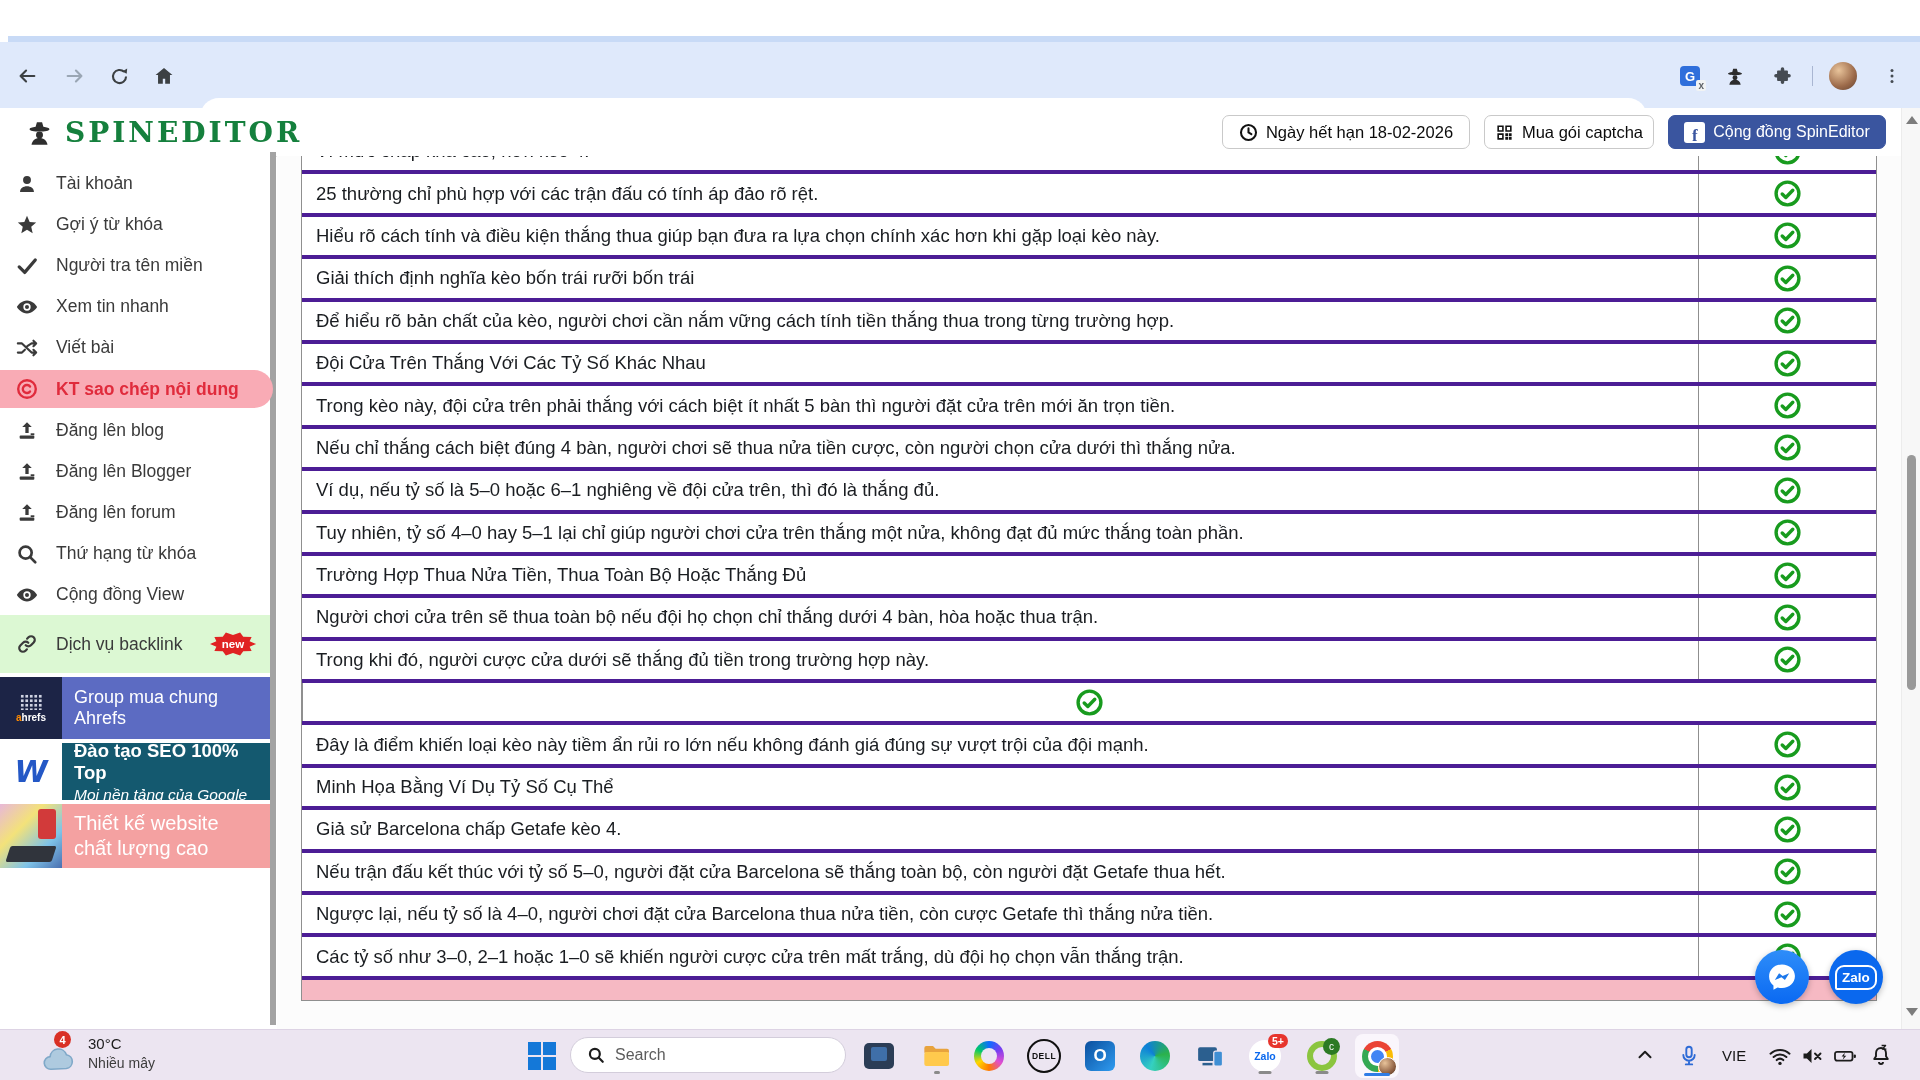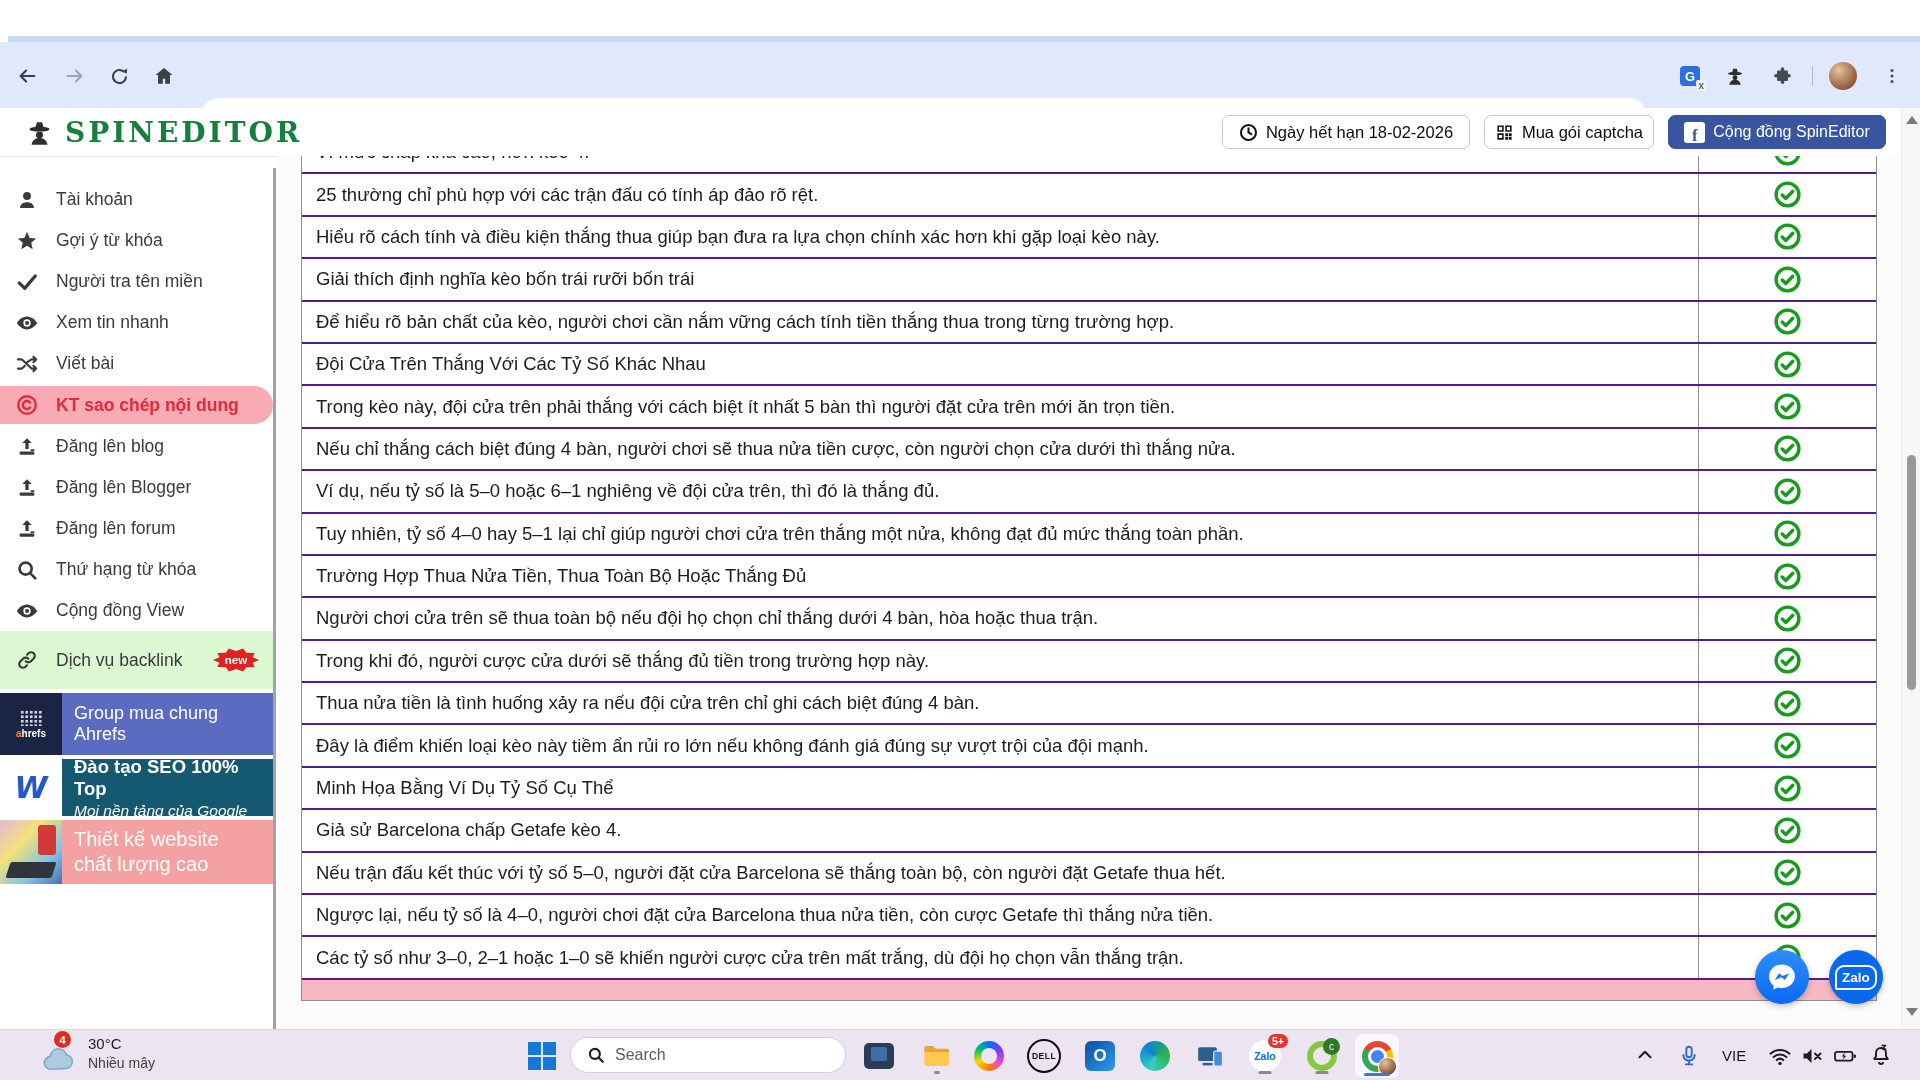--- a/index.html
+++ b/index.html
@@ -44,22 +44,22 @@
   .logo-text{font-family:"DejaVu Serif","Liberation Serif",serif;font-weight:700;font-size:28px;
              letter-spacing:3px;color:#15803d;}
   .hbtn{position:absolute;top:115px;height:34px;border:1px solid #c9c9c9;border-radius:7px;background:#fff;
         display:flex;align-items:center;justify-content:center;gap:8px;font-size:16.5px;color:#0b0b0b;
         box-sizing:border-box;}
   .hbtn-fb{background:#3a559f;border-color:#3a559f;color:#fff;font-size:16px;}
   .fb-sq{width:21px;height:21px;background:#fff;border-radius:3px;color:#3a559f;font-weight:bold;
          font-family:"Liberation Serif",serif;font-size:17px;display:flex;align-items:flex-end;justify-content:center;line-height:15px;}
 
   
-  .sidebar{position:absolute;left:0;top:168px;width:276px;height:873px;background:#fff;
-           border-right:3px solid #a3a3a3;box-sizing:border-box;padding-top:11px;}
+  .sidebar{position:absolute;left:0;top:152px;width:276px;height:873px;background:#fff;
+           border-right:6px solid #a3a3a3;box-sizing:border-box;padding-top:11px;}
   .si{height:41px;display:flex;align-items:center;gap:18px;padding-left:16px;cursor:pointer;}
   .si-ic{width:22px;height:22px;color:#3a3a3a;flex:0 0 auto;}
   .si-label{font-size:17.5px;color:#3a3a3a;white-space:nowrap;}
   .si.active{background:#f9abb5;border-radius:0 20px 20px 0;width:273px;box-sizing:border-box;height:38px;margin:2px 0;}
   .si.active .si-label{color:#e02b3c;font-weight:bold;}
   .si.active .si-ic{color:#e02b3c;}
   .si.hl{background:#dcf8d3;height:58px;}
   .si-badge{margin-left:auto;margin-right:14px;background:#e02222;color:#fff;font-size:11.5px;
             font-weight:bold;width:46px;height:24px;display:flex;align-items:center;
             justify-content:center;
@@ -84,21 +84,21 @@
   .promo-web .promo-tile::after{content:"";position:absolute;left:8px;bottom:6px;width:46px;height:16px;
         background:#30343c;transform:skewX(-18deg);border-radius:2px;}
   .promo-web .promo-tile::before{content:"";position:absolute;right:6px;top:5px;width:18px;height:30px;
         background:#d23a3a;border-radius:3px;z-index:1;}
   .promo-web .promo-body{background:#f4a1a1;}
   .promo-web .promo-title{font-size:20px;line-height:1.25;}
 
   
   .content{position:absolute;left:277px;top:156px;width:1624px;height:873px;background:#fcfcfc;overflow:hidden;}
   .rtable{position:absolute;left:24px;top:-24px;width:1574px;border:1px solid #8f8f8f;border-top:none;background:#fff;}
-  .trow{display:flex;height:42.4px;border-bottom:2px solid #4c1d95;box-sizing:border-box;background:#fff;}
+  .trow{display:flex;height:42.4px;border-bottom:4px solid #4c1d95;box-sizing:border-box;background:#fff;}
   .row-text{width:1396px;box-sizing:border-box;padding-left:14px;display:flex;align-items:center;
             font-size:18.5px;color:#1a1d21;white-space:nowrap;overflow:hidden;}
   .row-status{flex:1;border-left:1px solid #8f8f8f;display:flex;align-items:center;justify-content:center;}
   .st-ic{width:27px;height:27px;}
   .row-flag{height:20px;background:#f6b9c3;}
 
   
   .scrollbar{position:absolute;left:1901px;top:108px;width:19px;height:921px;background:#f7f7f7;border-left:1px solid #ececec;box-sizing:border-box;}
   .sb-thumb{position:absolute;left:5px;top:347px;width:9px;height:235px;border-radius:5px;background:#999;}
   .sb-arr{position:absolute;left:4px;width:0;height:0;border-left:6px solid transparent;border-right:6px solid transparent;}
@@ -629,21 +629,20 @@
   </div>
         <div class="trow">
     <div class="row-text">Trong khi đó, người cược cửa dưới sẽ thắng đủ tiền trong trường hợp này.</div>
     <div class="row-status">
       <svg class="st-ic">
               <use href="#i-okc"></use>
             </svg>
     </div>
   </div>
         <div class="trow">
-    <div class="row-text">Thua nửa tiền là tình huống xảy ra nếu đội cửa trên chỉ ghi cách biệt đúng 4 bàn.</div>
     <div class="row-status">
       <svg class="st-ic">
               <use href="#i-okc"></use>
             </svg>
     </div>
   </div>
         <div class="trow">
     <div class="row-text">Đây là điểm khiến loại kèo này tiềm ẩn rủi ro lớn nếu không đánh giá đúng sự vượt trội của đội mạnh.</div>
     <div class="row-status">
       <svg class="st-ic">

